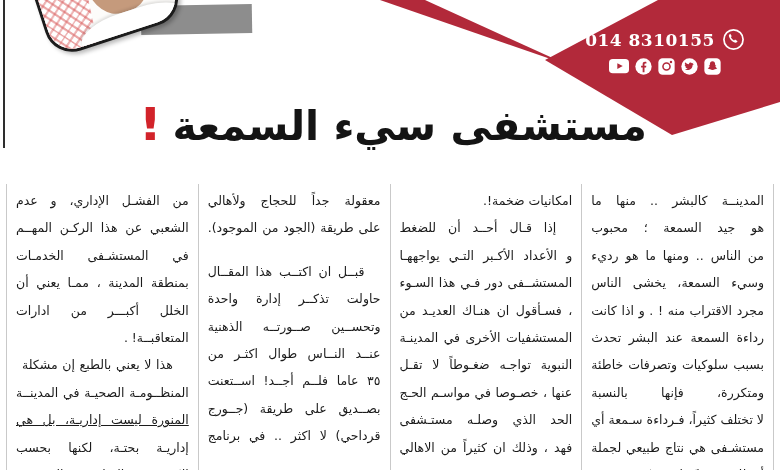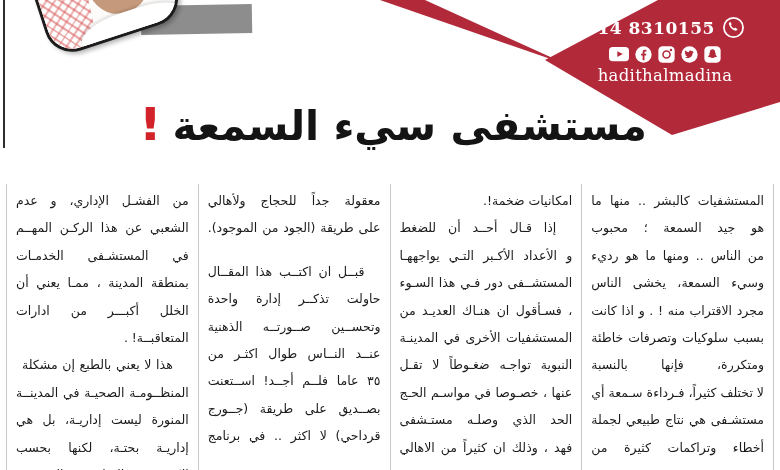--- a/index.html
+++ b/index.html
@@ -2,21 +2,21 @@
 <html lang="ar"><head>
 <meta charset="utf-8">
 <style>
   html,body{margin:0;padding:0;background:#ffffff;}
   .page{position:relative;width:780px;height:470px;background:#ffffff;overflow:hidden;
         font-family:"DejaVu Sans",sans-serif;}
 
   
   .banner{position:absolute;top:0;left:0;pointer-events:none;}
 
-  .contact{position:absolute;top:16px;right:35px;width:160px;text-align:center;color:#fff;z-index:4;}
+  .contact{position:absolute;top:28px;right:35px;width:160px;text-align:center;color:#fff;z-index:4;}
   .phone-row{display:flex;justify-content:center;align-items:center;gap:7px;
              font-family:"DejaVu Serif",serif;font-weight:700;font-size:17px;letter-spacing:.5px;}
   .social-row{display:flex;justify-content:center;align-items:center;gap:6px;margin-top:7px;}
   .social-row svg{display:block;}
   .handle{margin-top:3px;font-family:"DejaVu Serif",serif;font-size:16.5px;letter-spacing:.3px;}
 
   
   .edge-line{position:absolute;left:3px;top:0;width:2px;height:148px;background:#2e2e2e;}
   .graybar{position:absolute;left:141px;top:5px;width:111px;height:29px;background:#8d8d8d;
            transform:rotate(-1deg);z-index:2;}
@@ -85,42 +85,42 @@
       </svg>
       <svg width="17" height="17" viewBox="0 0 24 24">
         <circle cx="12" cy="12" r="11.5" fill="#fff"></circle>
         <path d="M5.5 16.2c5.6 2.3 11-1.1 10.9-6.4l1.9-1.2-2.1-.2 1.5-1.6-2.2.7c-1.7-1.8-4.1-1-4.5 1.2-2.2-.1-4-1.1-5.2-2.7-.8 1.8-.2 3.3 1 4.1l-1.6-.4c.1 1.6 1.1 2.7 2.6 3.1l-1.5.2c.6 1.1 1.6 1.7 3.1 1.7-1.1.9-2.5 1.4-3.9 1.5z" class="rglyph" fill="#b2293a"></path>
       </svg>
       <svg width="17" height="17" viewBox="0 0 24 24">
         <rect x="0.5" y="0.5" width="23" height="23" rx="6" fill="#fff"></rect>
         <path d="M12 4.6c-2.3 0-3.7 1.7-3.7 4v1.5l-1.7.6 1.3 1.1c-.4 1.5-1.4 2.4-2.7 2.7 1 .9 2.5 1.3 3.5 1.3.9.7 2 1.1 3.3 1.1s2.4-.4 3.3-1.1c1 0 2.5-.4 3.5-1.3-1.3-.3-2.3-1.2-2.7-2.7l1.3-1.1-1.7-.6V8.6c0-2.3-1.4-4-3.7-4z" class="rglyph" fill="#b2293a"></path>
       </svg>
     </div>
-    <div class="handle">hadithalmadina</div>
   </div>
 
   <div class="edge-line"></div>
   <div class="graybar"></div>
   <div class="photo">
     <div class="ghutra"></div>
     <div class="face"></div>
     <div class="thobe"></div>
   </div>
 
   <div class="headline">
     <span>مستشفى سيء السمعة</span><span class="bang" style="color: rgb(210, 35, 42);">!</span>
   </div>
 
   <div class="cols">
     <div class="col">
-        <div class="tline" style="text-align-last: justify;">المستشفيات كالبشر .. منها ما</div>
+        <div class="tline" style="text-align-last: justify;">المدينــة كالبشر .. منها ما</div>
         <div class="tline" style="text-align-last: justify;">هو جيد السمعة ؛ محبوب ومرغوب</div>
         <div class="tline" style="text-align-last: justify;">من الناس .. ومنها ما هو رديء</div>
         <div class="tline" style="text-align-last: justify;">وسيء السمعة، يخشى الناس</div>
         <div class="tline" style="text-align-last: justify;">مجرد الاقتراب منه ! . و اذا كانت</div>
+        <div class="tline" style="text-align-last: justify;">رداءة السمعة عند البشر تحدث</div>
         <div class="tline" style="text-align-last: justify;">بسبب سلوكيات وتصرفات خاطئة</div>
         <div class="tline" style="text-align-last: justify;">ومتكررة، فإنها بالنسبة للمستشفيات</div>
         <div class="tline" style="text-align-last: justify;">لا تختلف كثيراً، فـرداءة سـمعة أي</div>
         <div class="tline" style="text-align-last: justify;">مستشـفى هي نتاج طبيعي لجملة</div>
         <div class="tline" style="text-align-last: justify;">أخطاء وتراكمات كثيرة من</div>
       </div>
     <div class="col">
         <div class="tline" style="text-align-last: right;">امكانيات ضخمة!.</div>
         <div class="tline indent" style="text-align-last: justify;">إذا قـال أحــد أن للضغط الكبير</div>
         <div class="tline" style="text-align-last: justify;">و الأعداد الأكـبر التـي يواجههـا</div>
@@ -145,19 +145,19 @@
       </div>
     <div class="col">
         <div class="tline" style="text-align-last: justify;">من الفشـل الإداري، و عدم الرضـا</div>
         <div class="tline" style="text-align-last: justify;">الشعبي عن هذا الركـن المهــم</div>
         <div class="tline" style="text-align-last: justify;">في المستشـفى الخدمـات الصحية</div>
         <div class="tline" style="text-align-last: justify;">بمنطقة المدينة ، ممـا يعني أن</div>
         <div class="tline" style="text-align-last: justify;">الخلل أكبـــر من ادارات المستشـفى</div>
         <div class="tline" style="text-align-last: right;">المتعاقبــة! .</div>
         <div class="tline indent" style="text-align-last: justify; margin-left: 6px;">هذا لا يعني بالطبع إن مشكلة</div>
         <div class="tline" style="text-align-last: justify;">المنظــومـة الصحيـة في المدينــة</div>
-        <div class="tline" style="text-align-last: justify;">المنورة ليست إداريـة، بل هي</div>
+        <div class="tline" style="text-align-last: justify; text-decoration: underline;">المنورة ليست إداريـة، بل هي</div>
         <div class="tline" style="text-align-last: justify;">إداريـة بحتـة، لكنها بحسب</div>
         <div class="tline" style="text-align-last: justify;">الكثير من المتابعين والتي من</div>
       </div>
   </div>
 
 </div>
 
 </body></html>

